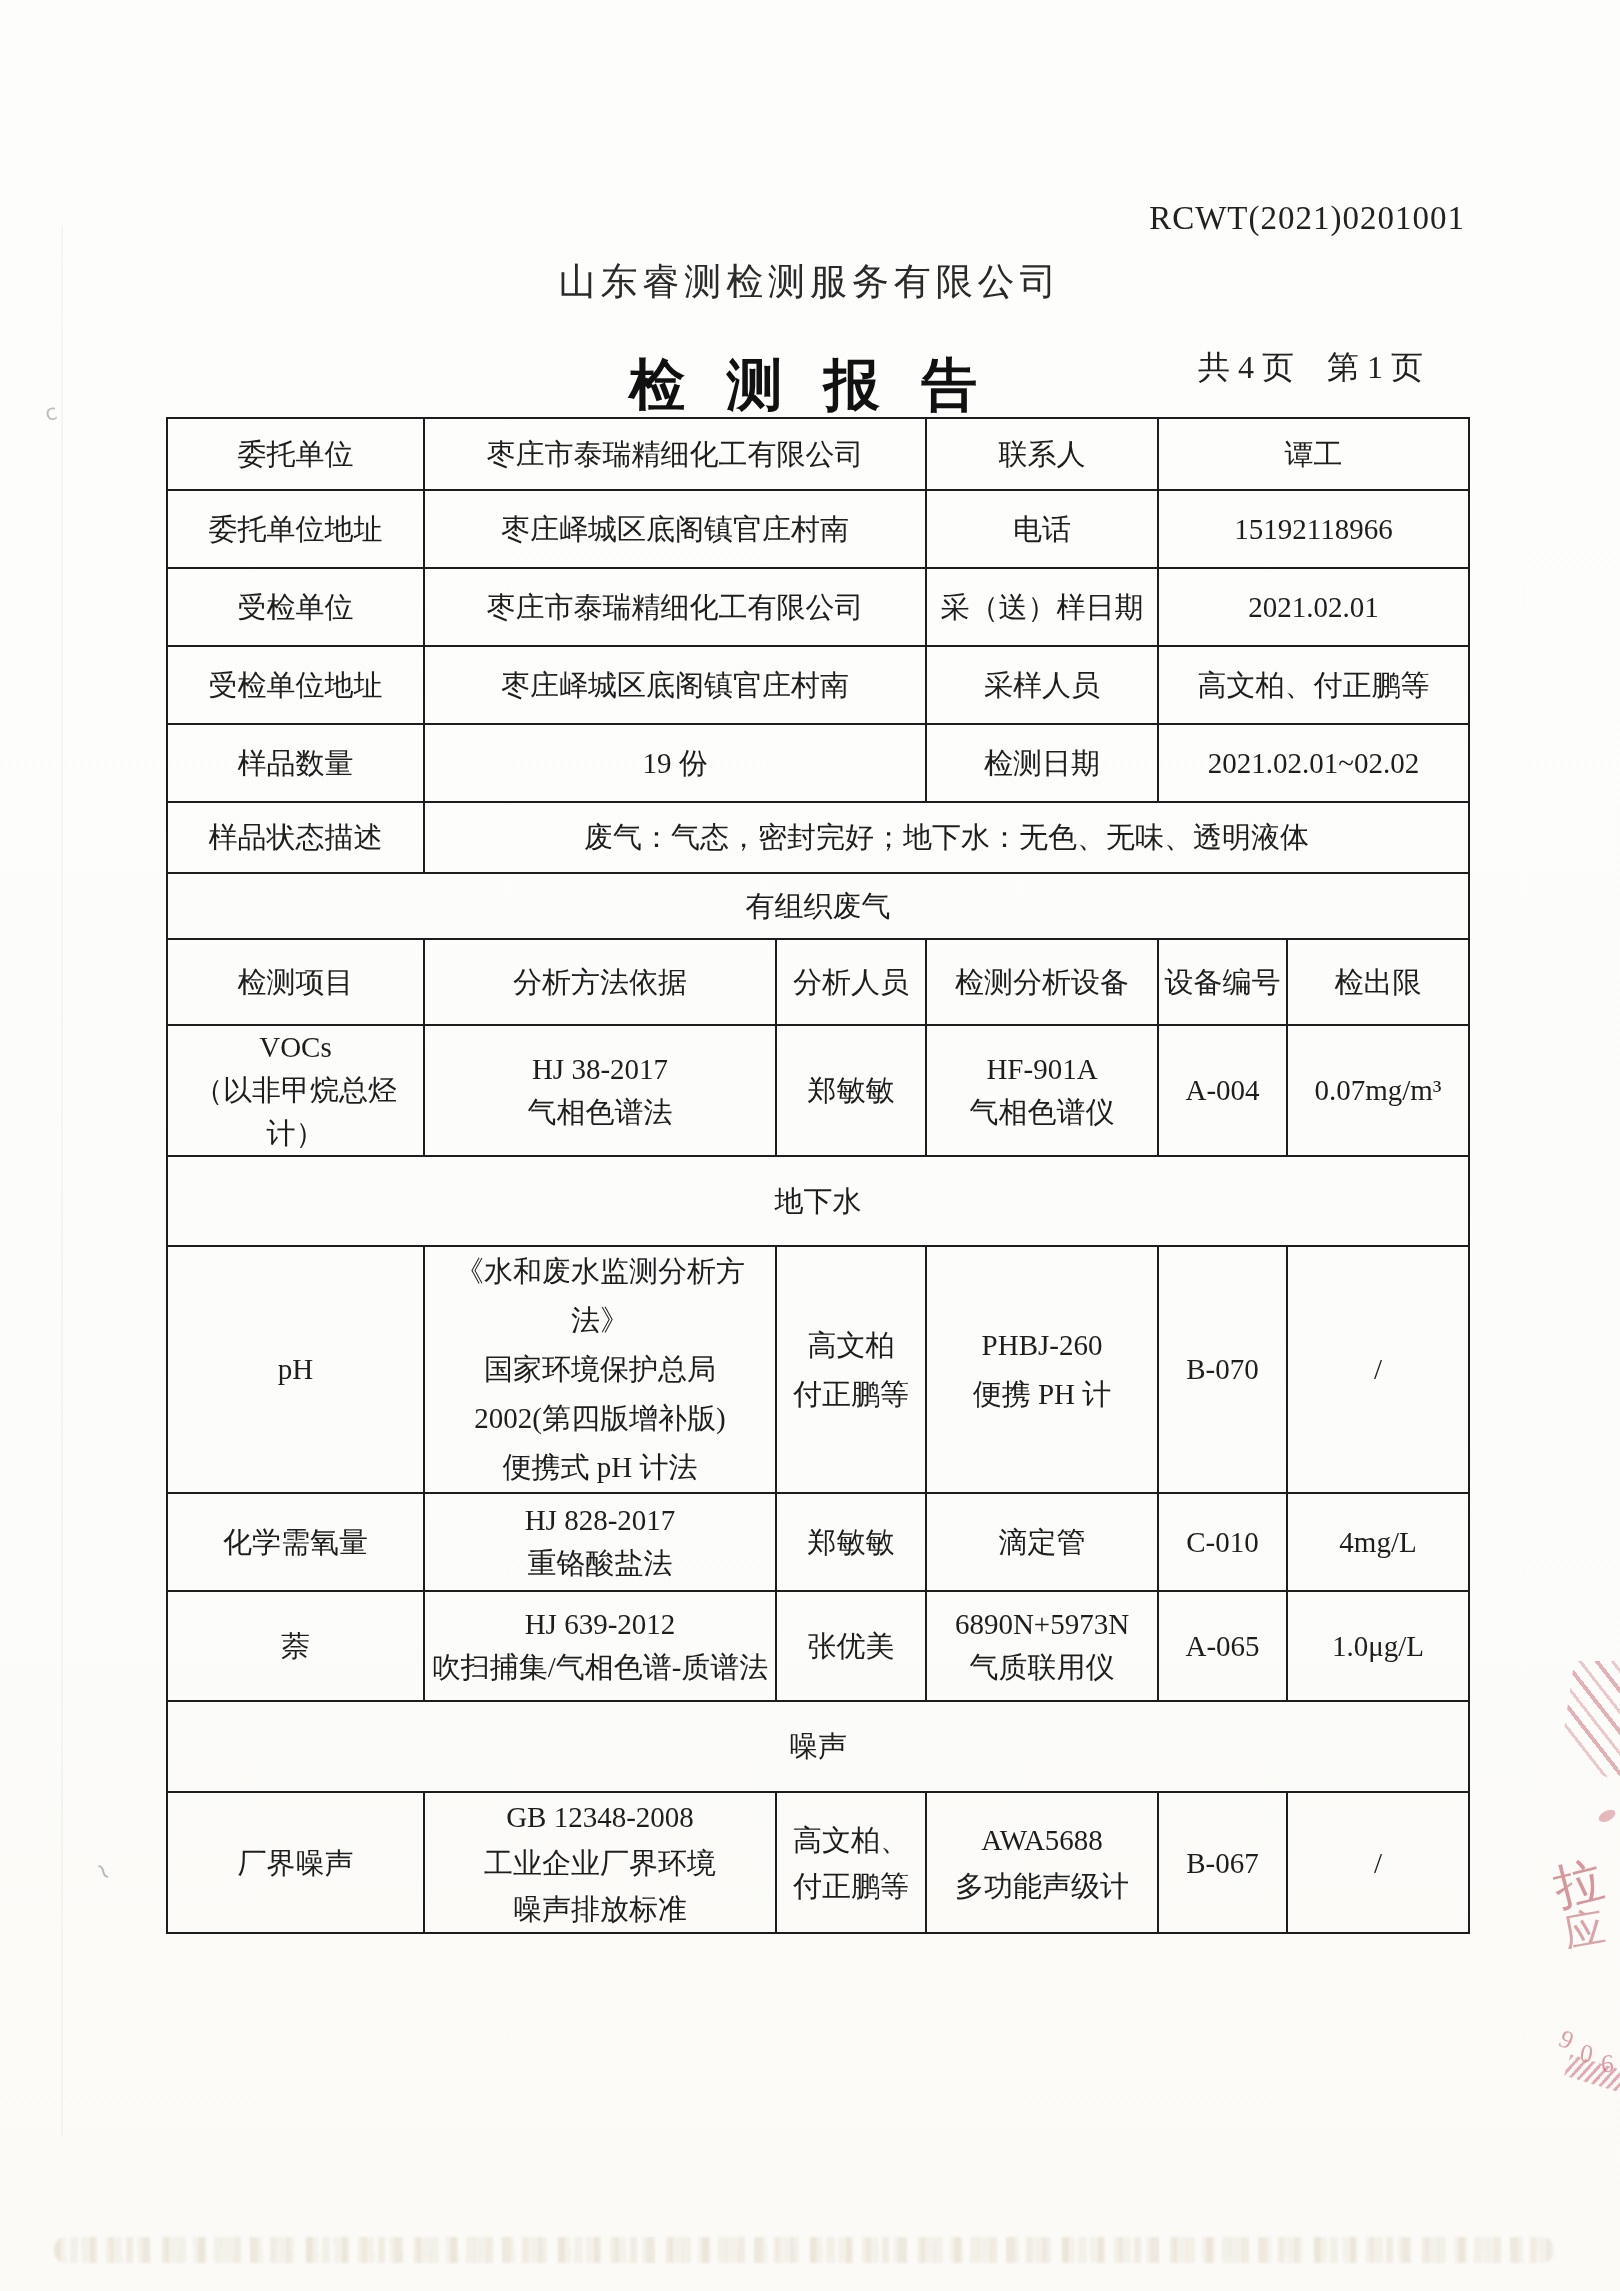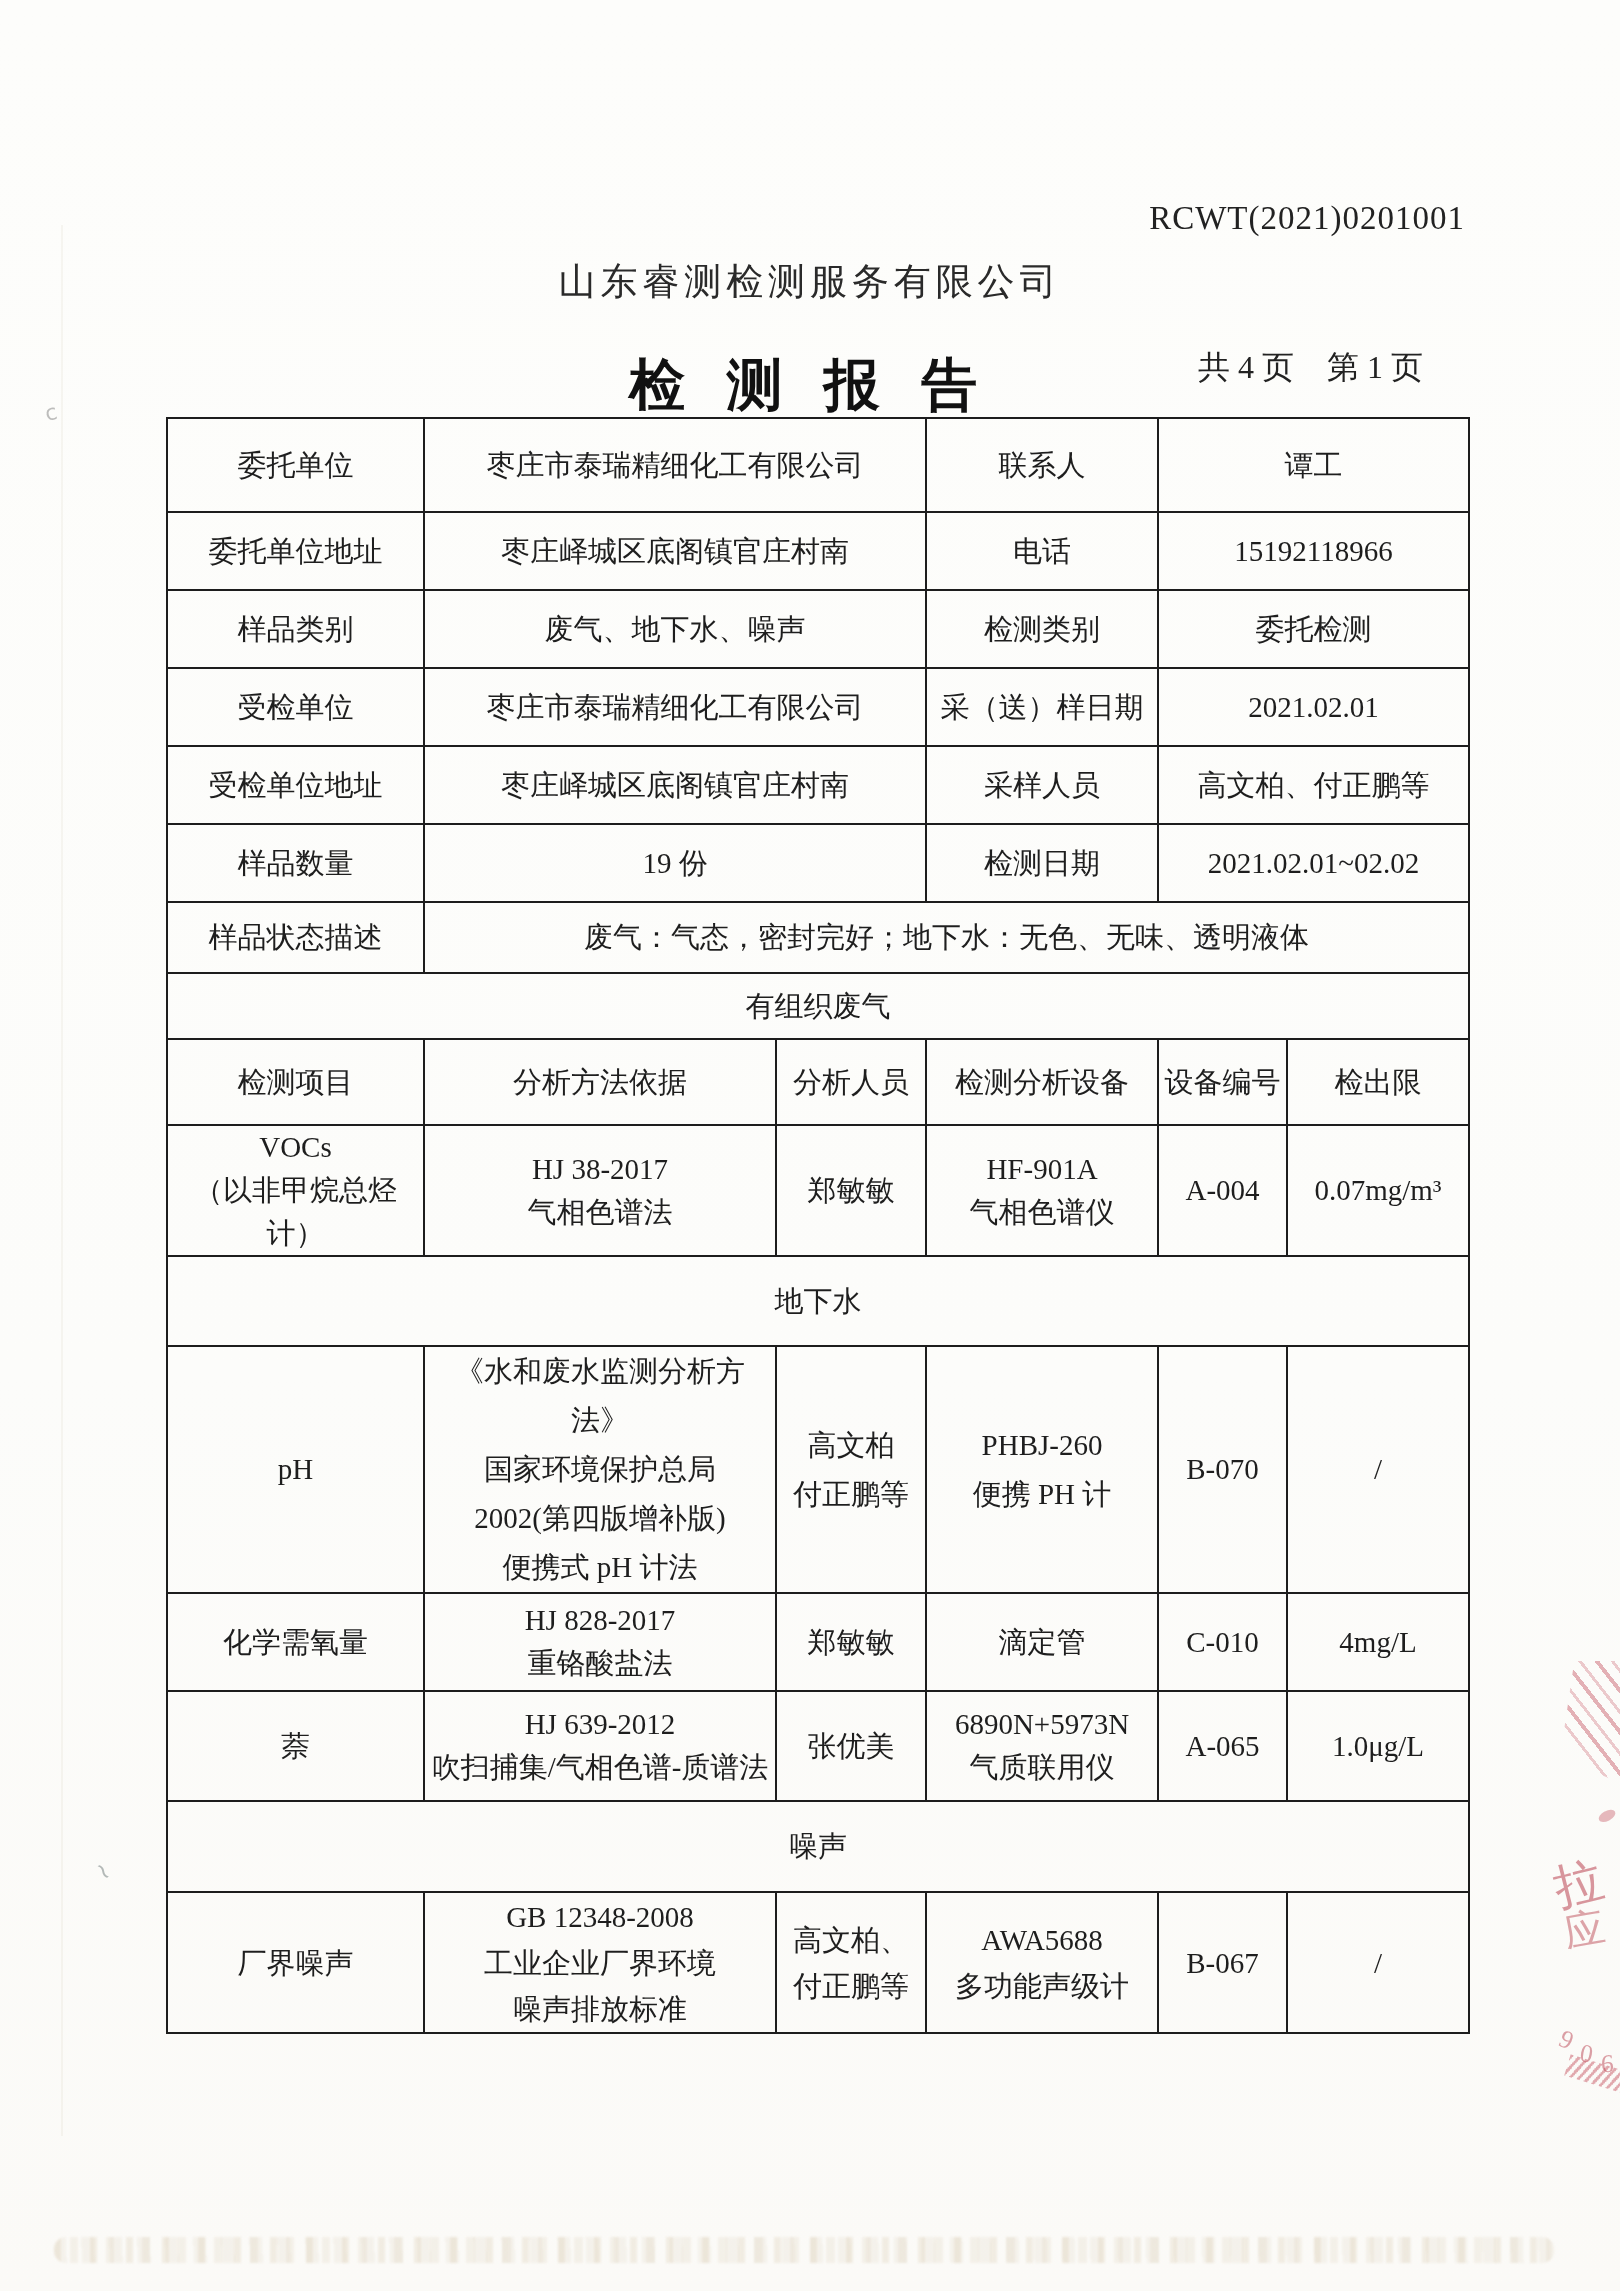--- a/index.html
+++ b/index.html
@@ -137,37 +137,31 @@
     <colgroup>
       <col style="width:257px">
         <col style="width:352px">
         <col style="width:150px">
       <col style="width:232px">
         <col style="width:129px">
         <col style="width:182px">
     </colgroup>
     <tbody>
 
-      <tr style="height:94px">
+      <tr style="height:72px">
         <td>委托单位</td>
         <td colspan="2">枣庄市泰瑞精细化工有限公司</td>
         <td>联系人</td>
         <td colspan="2">谭工</td>
       </tr>
       <tr style="height:78px">
         <td>委托单位地址</td>
         <td colspan="2">枣庄峄城区底阁镇官庄村南</td>
         <td>电话</td>
         <td colspan="2">15192118966</td>
-      </tr>
-      <tr style="height:78px">
-        <td>样品类别</td>
-        <td colspan="2">废气、地下水、噪声</td>
-        <td>检测类别</td>
-        <td colspan="2">委托检测</td>
       </tr>
       <tr style="height:78px">
         <td>受检单位</td>
         <td colspan="2">枣庄市泰瑞精细化工有限公司</td>
         <td>采（送）样日期</td>
         <td colspan="2">2021.02.01</td>
       </tr>
       <tr style="height:78px">
         <td>受检单位地址</td>
         <td colspan="2">枣庄峄城区底阁镇官庄村南</td>

